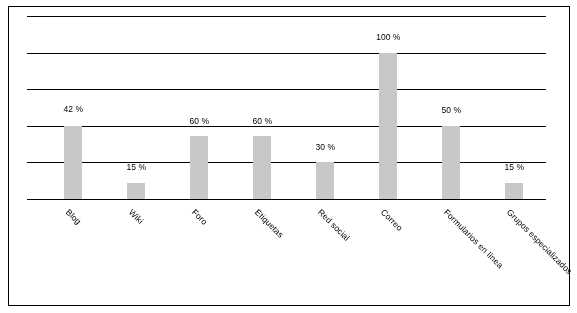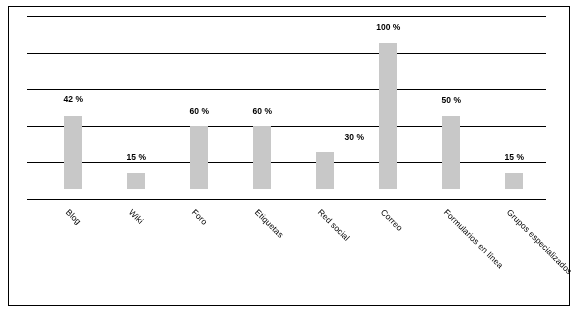--- a/index.html
+++ b/index.html
@@ -49,24 +49,23 @@
   }
   #bars-layer {
     position: absolute;
     left: 0;
     top: 0;
     width: 100%;
     height: 100%;
   }
   .bar-group {
     position: absolute;
-    bottom: 10px;
+    bottom: 0;
     width: 64.5px;
     height: 100%;
-    font-weight: bold;
   }
   .bar {
     position: absolute;
     bottom: 0;
     left: 50%;
     transform: translateX(-50%);
     width: 18px;
     background: #c8c8c8;
   }
   .bar-value {
@@ -136,21 +135,21 @@
           <div class="bar-value" style="bottom:73.5px;">60 %</div>
           <div class="bar" style="height:62.8px;"></div>
         </div>
 
         <div class="bar-group" style="left:203px;">
           <div class="bar-value" style="bottom:73.5px;">60 %</div>
           <div class="bar" style="height:62.8px;"></div>
         </div>
 
         <div class="bar-group" style="left:266px;">
-          <div class="bar-value" style="bottom:47.5px;margin-left:29px;">30 %</div>
+          <div class="bar-value" style="bottom:47.5px;">30 %</div>
           <div class="bar" style="height:36.6px;"></div>
         </div>
 
         <div class="bar-group" style="left:329px;">
           <div class="bar-value" style="bottom:157.5px;">100 %</div>
           <div class="bar" style="height:146.4px;"></div>
         </div>
 
         <div class="bar-group" style="left:392px;">
           <div class="bar-value" style="bottom:84px;">50 %</div>

